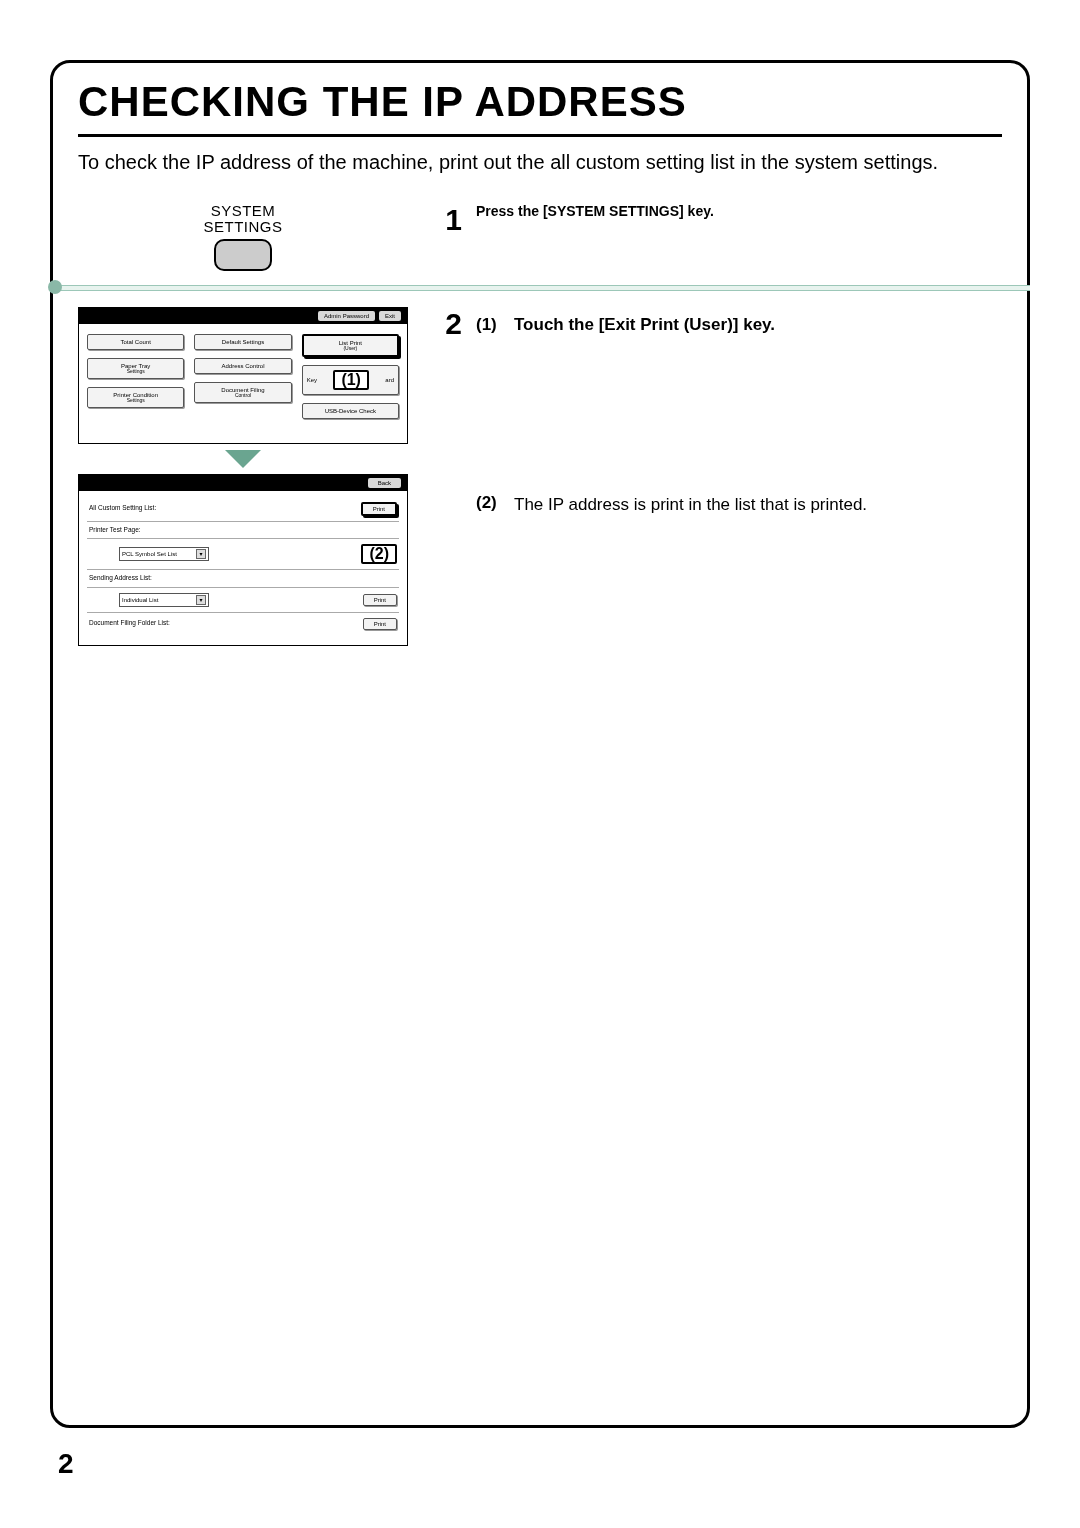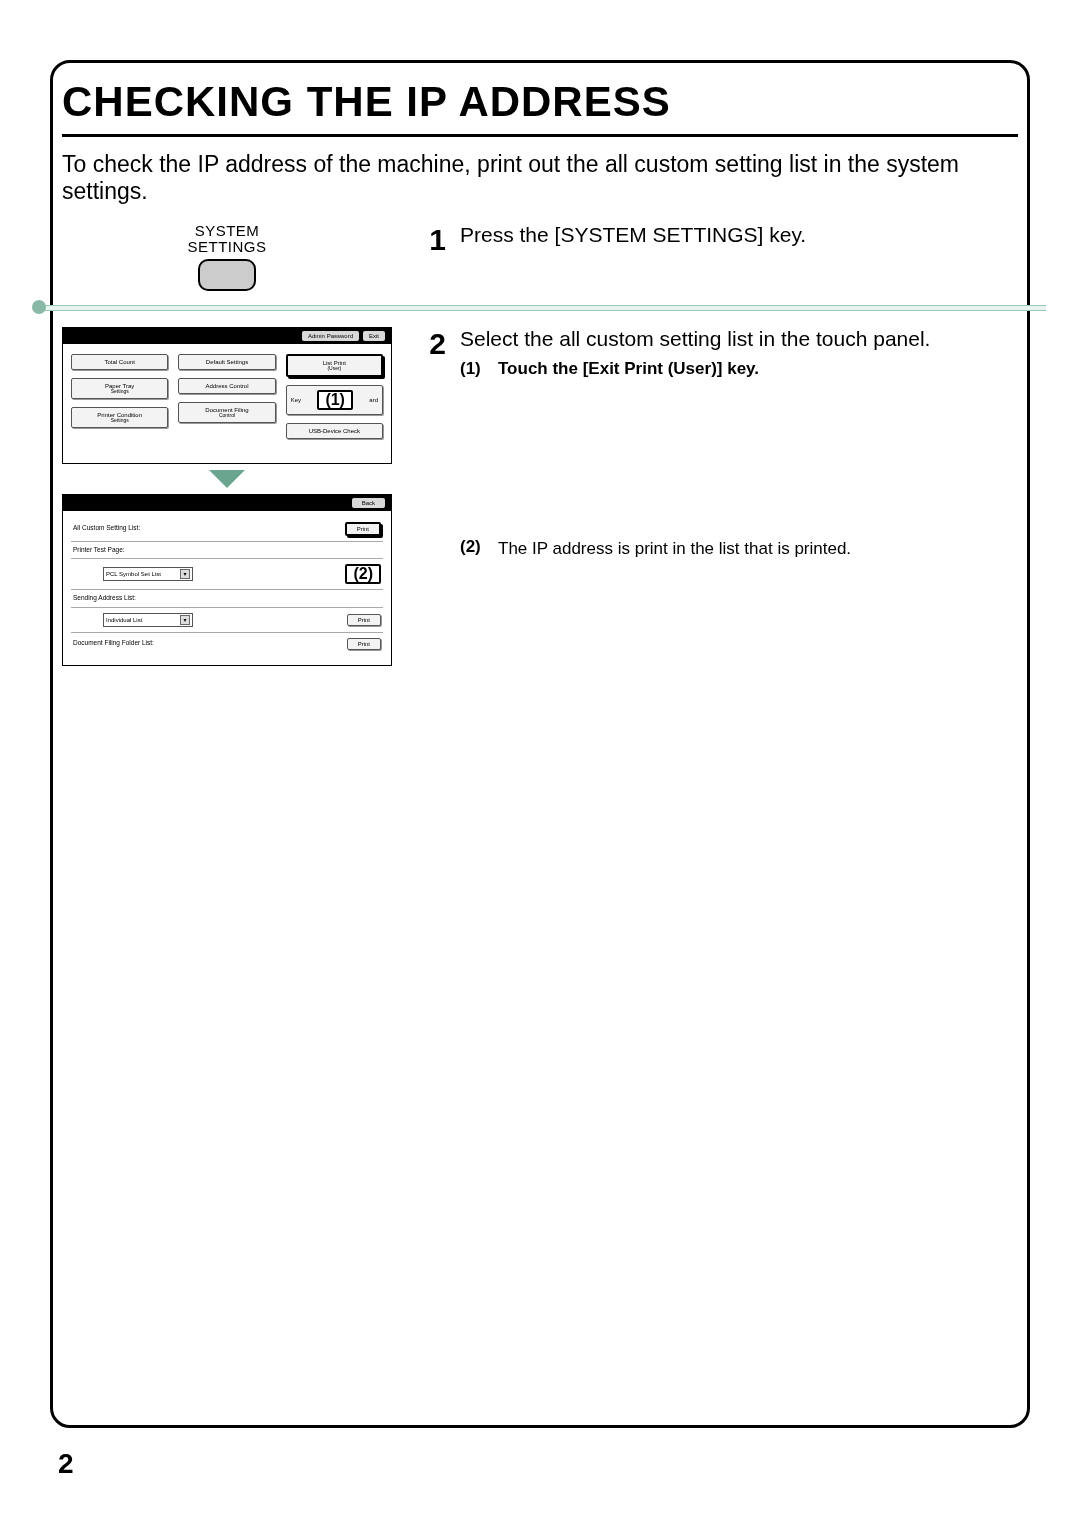--- a/index.html
+++ b/index.html
@@ -10,30 +10,30 @@
     height: 1528px;
     position: relative;
     padding: 60px 50px 40px 50px;
   }
   .page-border {
     position: absolute;
     top: 60px; left: 50px; right: 50px; bottom: 100px;
     border: 3px solid #000;
     border-radius: 20px;
   }
-  .content { position: relative; padding: 18px 12px; }
+  .content { position: relative; padding: 18px 28px; }
   .title-wrap { border-bottom: 3px solid #000; padding-bottom: 8px; margin-bottom: 14px; }
   .title { font-size: 42px; font-weight: bold; letter-spacing: 1px; }
-  .intro { font-size: 23px; margin-bottom: 18px; }
+  .intro { font-size: 20px; margin-bottom: 29px; }
   .row { display: flex; align-items: flex-start; gap: 30px; }
   .left-col { width: 330px; flex: 0 0 330px; }
   .right-col { flex: 1; display: flex; gap: 14px; }
   .step-num { font-size: 30px; font-weight: bold; width: 24px; text-align: right; }
   .step-body { flex: 1; }
-  .step-head { font-size: 21px; font-weight: normal; margin-bottom: 4px; }
+  .step-head { font-size: 14px; font-weight: bold; margin-bottom: 4px; }
   .sub-list { margin-top: 8px; }
   .sub-item { display: flex; gap: 10px; margin-bottom: 6px; font-size: 17px; font-weight: bold; }
   .sub-num { width: 28px; }
   .sub-note { font-size: 17px; font-weight: normal; margin-top: 2px; }
   .divider {
     position: relative;
     height: 6px;
     margin: 14px -28px 16px -28px;
     border-top: 1px solid #9cc7b8;
     border-bottom: 1px solid #9cc7b8;
@@ -212,21 +212,20 @@
             <div class="lab">Document Filing Folder List:</div>
             <div class="pbtn">Print</div>
           </div>
         </div>
       </div>
     </div>
 
     <div class="right-col">
       <div class="step-num">2</div>
       <div class="step-body">
-        <div class="step-head">Select the all custom setting list in the touch panel.</div>
         <div class="sub-list">
           <div class="sub-item">
             <div class="sub-num">(1)</div>
             <div>Touch the [Exit Print (User)] key.</div>
           </div>
         </div>
         <div class="gap18"></div>
         <div class="gap18"></div>
         <div class="sub-list">
           <div class="sub-item">

